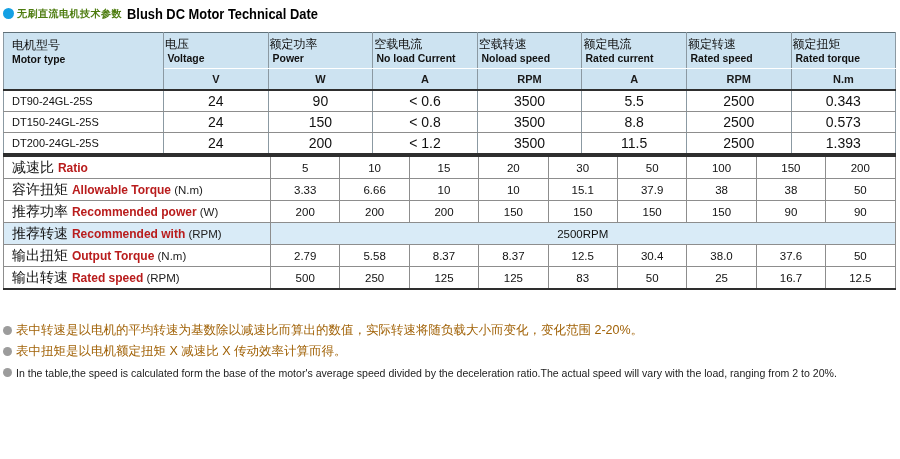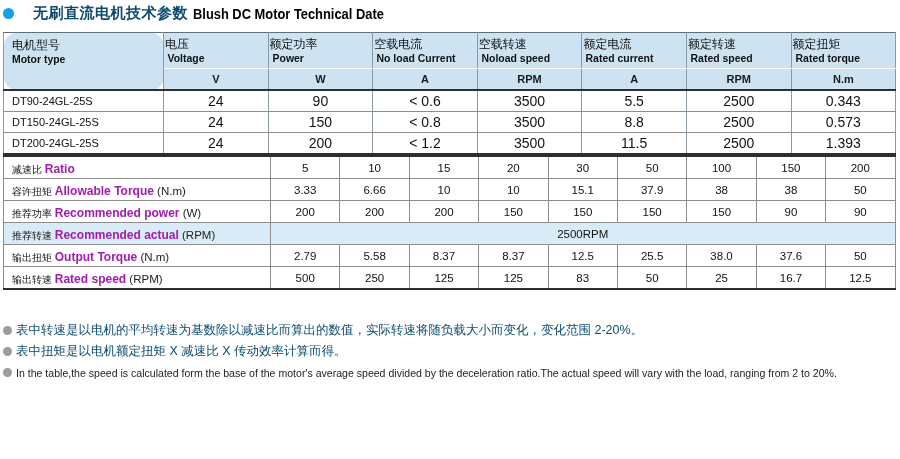--- a/index.html
+++ b/index.html
@@ -12,56 +12,56 @@
     font-family: "Liberation Sans", "DejaVu Sans", sans-serif;
     color: #1a1a1a;
     overflow: hidden;
   }
   
   .sec-title { display: flex; align-items: center; height: 17px; white-space: pre; }
   .bullet {
     display: inline-block; width: 11px; height: 11px; border-radius: 50%;
     margin-right: 3px; flex: 0 0 auto;
   }
-  .title-cn { font-size: 15px; font-weight: bold; color: #0c4a6e; letter-spacing: 0.5px; margin-left: 16px; }
+  .title-cn { font-size: 10px; font-weight: bold; color: #4d7c0f; letter-spacing: 0.5px; }
   .title-en { font-size: 14px; font-weight: bold; color: #000; margin-left: 5px; transform: scaleX(0.92); transform-origin: left center; }
   
   table { border-collapse: collapse; table-layout: fixed; width: 892px; }
   th, td { overflow: hidden; }
   
   .t1 { border-bottom: 2px solid #2e2e2e; }
   .t1 th, .t1 td { border-left: 1px solid #8b99a2; border-right: 1px solid #8b99a2; }
   .t1 thead th { background: #cde3f1; font-weight: normal; border-top: 1px solid #5f7078; }
   .t1 .hname { height: 33px; border-bottom: 1px solid #fff; vertical-align: middle; text-align: left; }
   .t1 .hname .cn { font-size: 12px; color: #111; line-height: 15px; }
   .t1 .hname .en { font-size: 11px; font-weight: bold; color: #111; line-height: 13px; transform: scaleX(0.95); }
-  .t1 .hlabel { text-align: left; vertical-align: top; padding: 5px 0 0 8px; border-bottom: 2px solid #2e2e2e; border-radius: 13px; }
+  .t1 .hlabel { text-align: left; vertical-align: top; padding: 5px 0 0 8px; border-bottom: 2px solid #2e2e2e; }
   .t1 .hunit { height: 18px; font-size: 11px; font-weight: bold; text-align: center; border-bottom: 2px solid #2e2e2e; }
   .t1 tbody td {
     height: 18px; font-size: 14px; text-align: center; color: #111;
     border-bottom: 1px solid #8d8d8d; background: #fff;
   }
   .t1 tbody td.model { text-align: left; padding-left: 8px; font-weight: normal; font-size: 11px; letter-spacing: 0; }
   
   .t2 { border-top: 2px solid #2e2e2e; border-bottom: 2px solid #2e2e2e; }
   .t2 th, .t2 td { border: 1px solid #8d8d8d; height: 19px; background: #fff; }
   .t2 th { text-align: left; padding-left: 8px; font-weight: normal; white-space: nowrap; }
   .t2 td { text-align: center; font-size: 11.5px; color: #111; }
-  .t2 .lbl-cn { font-size: 10px; color: #111; }
-  .t2 .lbl-en { font-size: 12px; font-weight: bold; color: #a21caf; }
+  .t2 .lbl-cn { font-size: 14px; color: #111; }
+  .t2 .lbl-en { font-size: 12px; font-weight: bold; color: #b91c1c; }
   .t2 .lbl-unit { font-size: 11.5px; font-weight: normal; color: #222; }
   .t2 tr.hl th, .t2 tr.hl td { background: #d9ebf7; }
   
   .notes { margin-top: 30px; }
   .note { display: flex; align-items: center; height: 21px; }
   .note .nbullet {
     display: inline-block; width: 9px; height: 9px; border-radius: 50%;
     background: #9c9c9c; margin-right: 4px; flex: 0 0 auto;
   }
-  .note.cn .ntext { font-size: 12.5px; color: #0c4a6e; }
+  .note.cn .ntext { font-size: 12.5px; color: #a16207; }
   .note.en .ntext { font-size: 11px; color: #222; transform: scaleX(0.96); transform-origin: left center; white-space: nowrap; }
   
   .mt-title2 { margin-top: 41px; }
   .gap-t1 { margin-bottom: 10px; }
   .gap-t2 { margin-bottom: 15px; }
 </style>
 </head>
 <body>
 
 <div class="page">
@@ -207,31 +207,31 @@
           <td>200</td>
           <td>200</td>
           <td>150</td>
           <td>150</td>
           <td>150</td>
           <td>150</td>
           <td>90</td>
           <td>90</td>
         </tr>
         <tr class="hl">
-          <th><span class="lbl-cn">推荐转速 </span><span class="lbl-en">Recommended actual</span><span class="lbl-unit"> (RPM)</span></th>
+          <th><span class="lbl-cn">推荐转速 </span><span class="lbl-en">Recommended with</span><span class="lbl-unit"> (RPM)</span></th>
           <td colspan="9">2500RPM</td>
         </tr>
         <tr>
           <th><span class="lbl-cn">输出扭矩 </span><span class="lbl-en">Output Torque</span><span class="lbl-unit"> (N.m)</span></th>
           <td>2.79</td>
           <td>5.58</td>
           <td>8.37</td>
           <td>8.37</td>
           <td>12.5</td>
-          <td>25.5</td>
+          <td>30.4</td>
           <td>38.0</td>
           <td>37.6</td>
           <td>50</td>
         </tr>
         <tr>
           <th><span class="lbl-cn">输出转速 </span><span class="lbl-en">Rated speed</span><span class="lbl-unit"> (RPM)</span></th>
           <td>500</td>
           <td>250</td>
           <td>125</td>
           <td>125</td>

